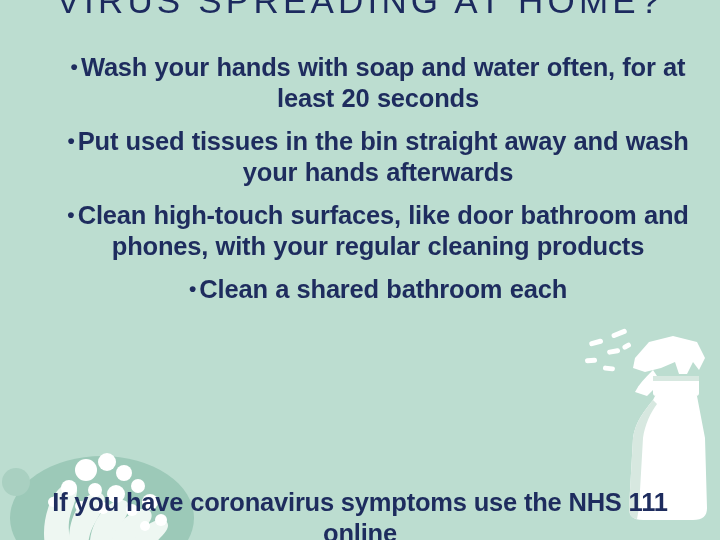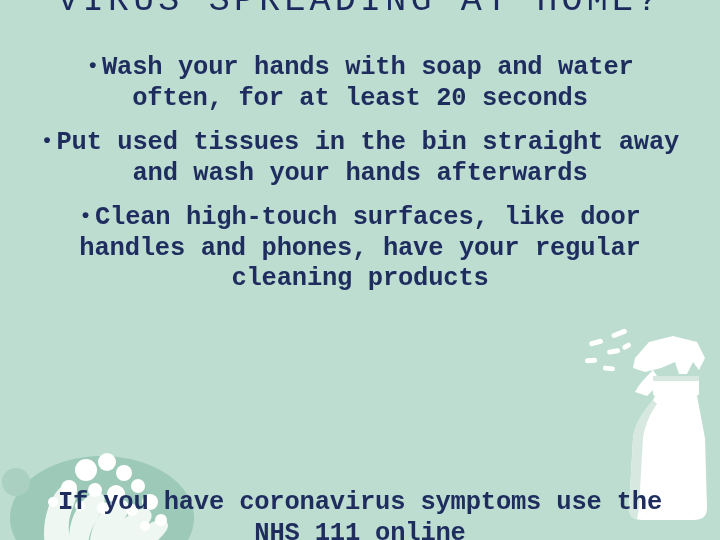--- a/index.html
+++ b/index.html
@@ -45,41 +45,40 @@
     z-index: 1;
   }
 
   
   #content {
     position: relative;
     z-index: 3;
     width: 668px;
     height: 540px;
     box-sizing: border-box;
-    font-family: Liberation Mono, monospace;
   }
 
   #poster-title {
     position: absolute;
     top: -22px;
     left: 0;
     width: 720px;
     text-align: center;
     color: #1c2a5e;
     font-size: 35px;
     line-height: 46px;
     letter-spacing: 4.2px;
     font-weight: 400;
     white-space: nowrap;
   }
 
   #tips-list {
     position: absolute;
     top: 52px;
-    left: 36px;
+    left: 54px;
     width: 648px;
     margin: 0;
     padding: 0;
     list-style: none;
   }
 
   .tip {
     color: #1e2c5e;
     font-size: 25.5px;
     line-height: 30.5px;
@@ -176,20 +175,23 @@
     <div id="poster-title">VIRUS SPREADING AT HOME?</div>
 
     <ul id="tips-list">
       <li class="tip">
         <span class="bullet-dot">•</span><span>Wash your hands with soap and water often, for at least 20 seconds</span>
       </li>
       <li class="tip">
         <span class="bullet-dot">•</span><span>Put used tissues in the bin straight away and wash your hands afterwards</span>
       </li>
       <li class="tip">
-        <span class="bullet-dot">•</span><span>Clean high-touch surfaces, like door handles and phones, have your regular cleaning products</span>
+        <span class="bullet-dot">•</span><span>Clean high-touch surfaces, like door bathroom and phones, with your regular cleaning products</span>
+      </li>
+      <li class="tip">
+        <span class="bullet-dot">•</span><span>Clean a shared bathroom each</span>
       </li>
     </ul>
 
     <div id="footer-note">If you have coronavirus symptoms use the NHS 111 online</div>
 
   </div>
 </div>
 
 </body></html>

